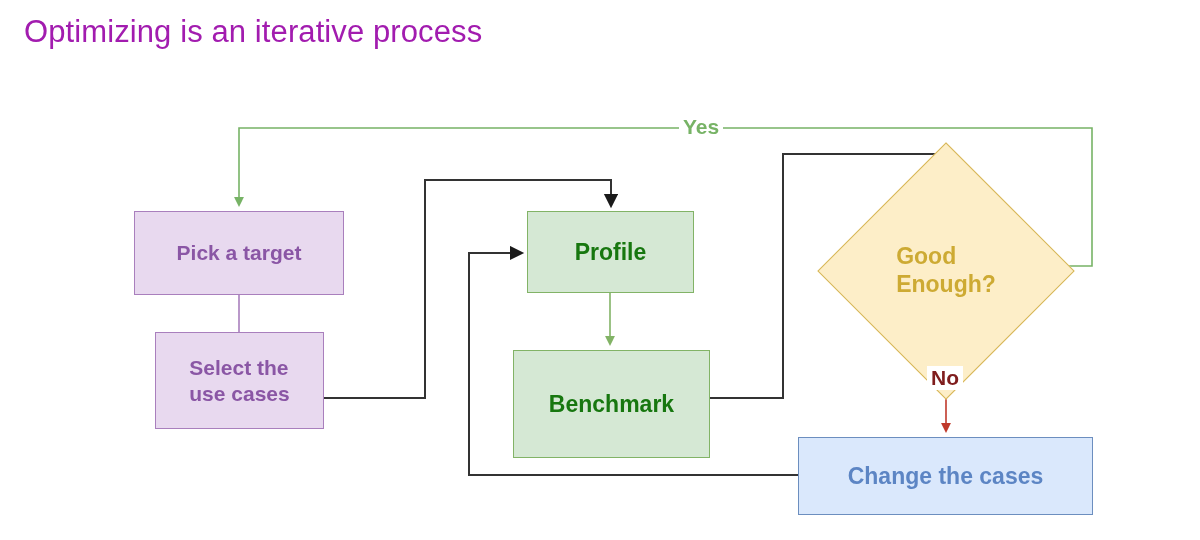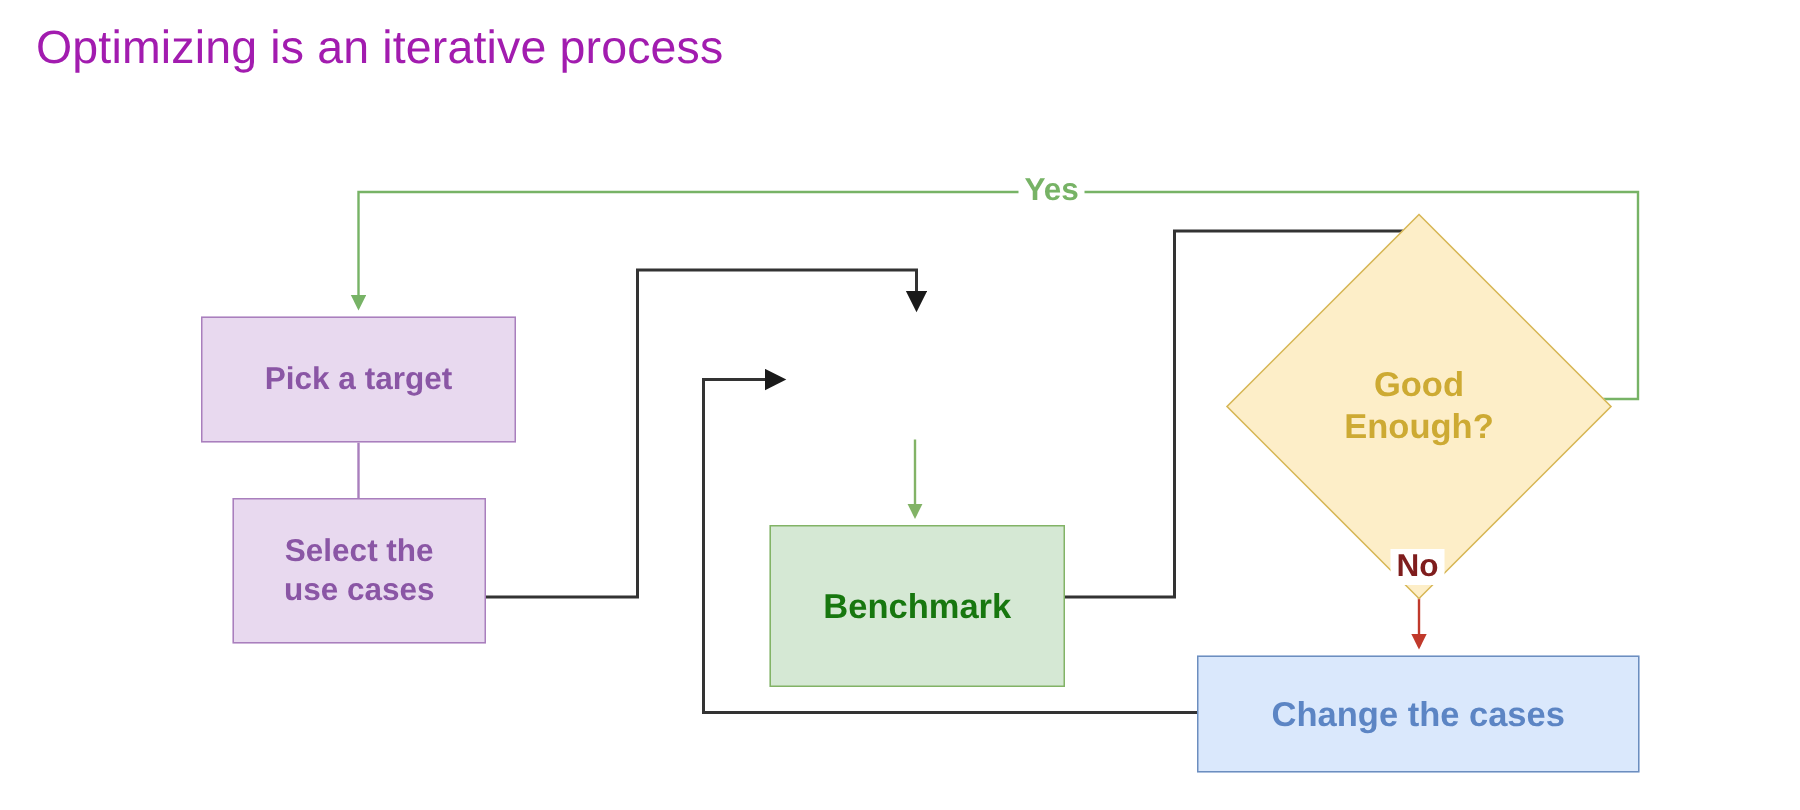--- a/index.html
+++ b/index.html
@@ -35,21 +35,20 @@
     top: 0;
     width: 1200px;
     height: 540px;
   }
   .node {
     position: absolute;
     box-sizing: border-box;
     display: flex;
     align-items: center;
     justify-content: center;
-    text-align: center;
     font-weight: bold;
     line-height: 1.22;
   }
   .node-rect {
     border-width: 1.5px;
     border-style: solid;
   }
   .n-pick {
     left: 134px; top: 211px; width: 210px; height: 84px;
     background: #e8d9ef; border-color: #a97fbd; color: #8a56a5;
@@ -151,20 +150,23 @@
 
   <div class="node node-rect n-pick">
     <span>Pick a target</span>
   </div>
 
   <div class="node node-rect n-select">
     <span style="white-space:pre-line">Select the
 use cases</span>
   </div>
 
+  <div class="node node-rect n-profile">
+    <span>Profile</span>
+  </div>
 
   <div class="node node-rect n-benchmark">
     <span>Benchmark</span>
   </div>
 
   <div class="node n-diamond">
     <span class="diamond-shape"></span>
     <span class="diamond-label" style="white-space:pre-line">Good
 Enough?</span>
   </div>

